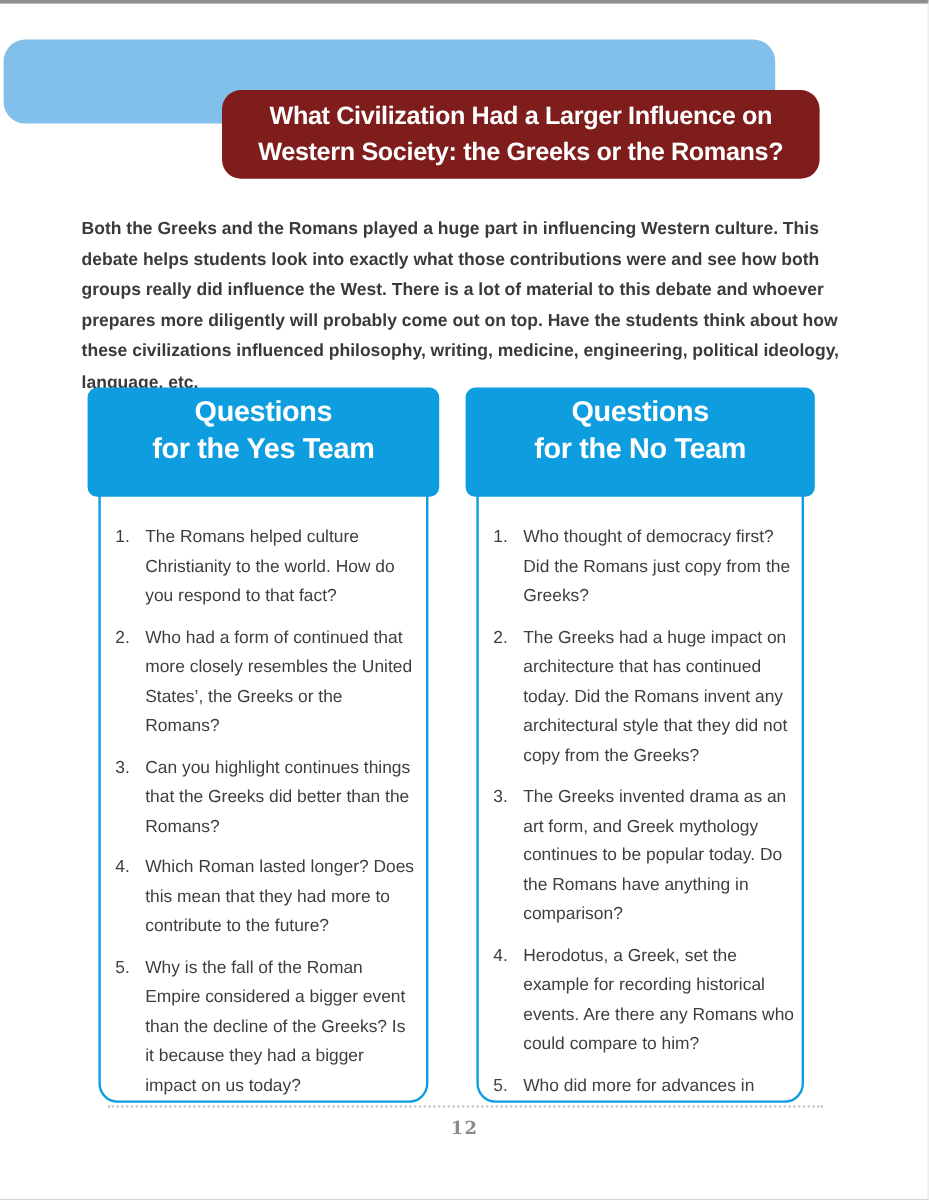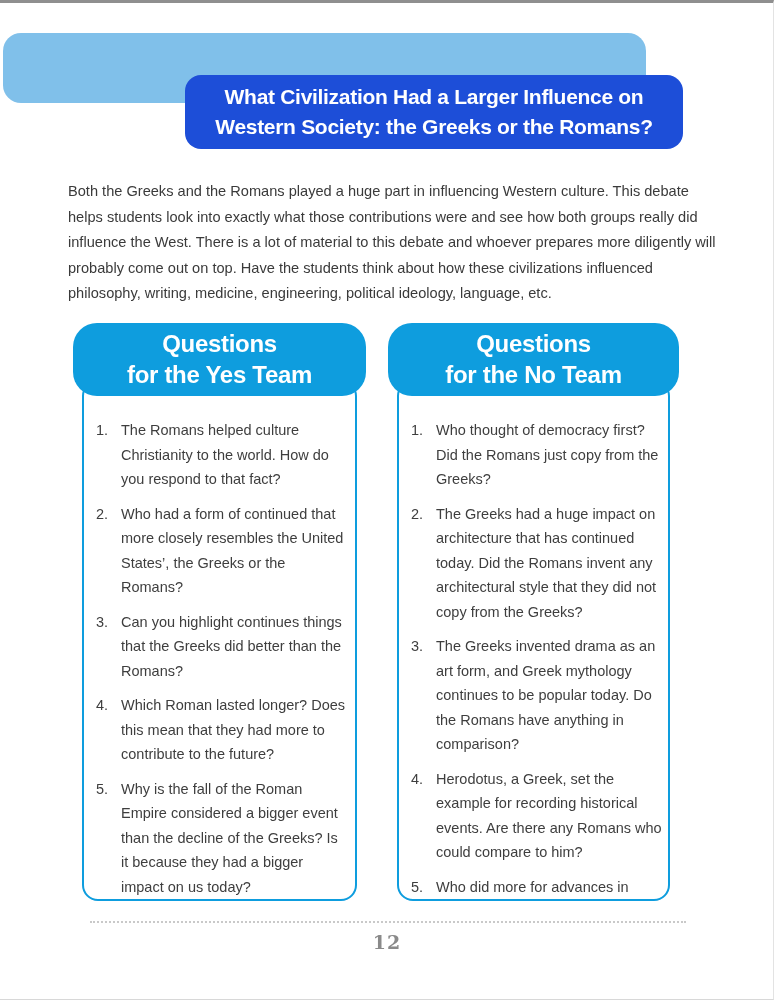--- a/index.html
+++ b/index.html
@@ -17,45 +17,46 @@
   .banner-light {
     position:absolute; left:3px; top:30px;
     width:643px; height:70px;
     background:#80c0ea;
     border-radius:18px;
     z-index:1;
   }
   .title-box {
     position:absolute; left:185px; top:72px;
     width:498px; height:74px;
-    background:#1d4ed8;
+    background:#7f1d1d;
     border-radius:16px;
     z-index:2;
     color:#fff;
     display:flex; flex-direction:column; justify-content:center;
     text-align:center;
     font-weight:bold;
     font-size:21px; line-height:30px;
     letter-spacing:-0.3px;
   }
   .intro {
     position:absolute; left:68px; top:176px;
     width:648px;
     margin:0;
     font-size:14.6px; line-height:25.5px;
     color:#3a3a3a;
+    font-weight:bold;
   }
   .qcol { position:absolute; top:320px; }
   .qcol.left  { left:73px;  width:293px; }
   .qcol.right { left:388px; width:291px; }
   .qheader {
     position:relative; z-index:2;
-    height:73px;
+    height:91px;
     background:#0e9dde;
-    border-radius:24px;
+    border-radius:8px;
     color:#fff;
     font-weight:bold;
     text-align:center;
     font-size:24px; line-height:31px;
     padding-top:5px;
     box-sizing:border-box;
     letter-spacing:-0.3px;
   }
   .qbody {
     position:relative; z-index:1;
@@ -80,21 +81,21 @@
     position:absolute; left:90px; top:918px;
     width:596px; height:0;
     border-top:2px dotted #c9c9c9;
   }
   .page-number {
     position:absolute; left:0; top:928px;
     width:774px;
     text-align:center;
     font-family:"DejaVu Serif", serif;
     font-weight:bold;
-    font-size:19px;
+    font-size:15px;
     color:#8a8a8a;
     letter-spacing:1px;
   }
 </style>
 </head>
 <body>
 
 <div class="page">
 
   <div class="banner-light"></div>

